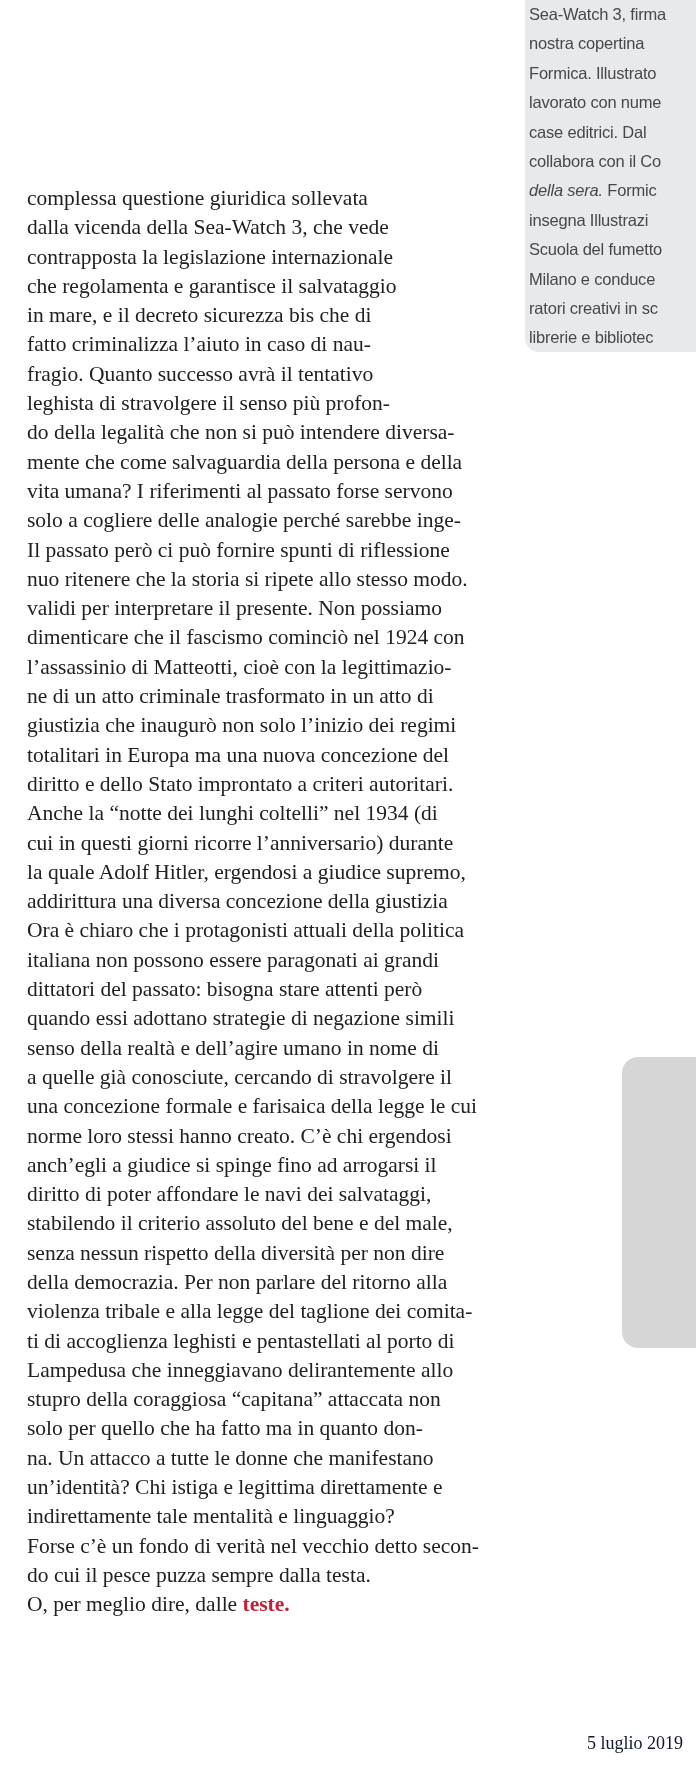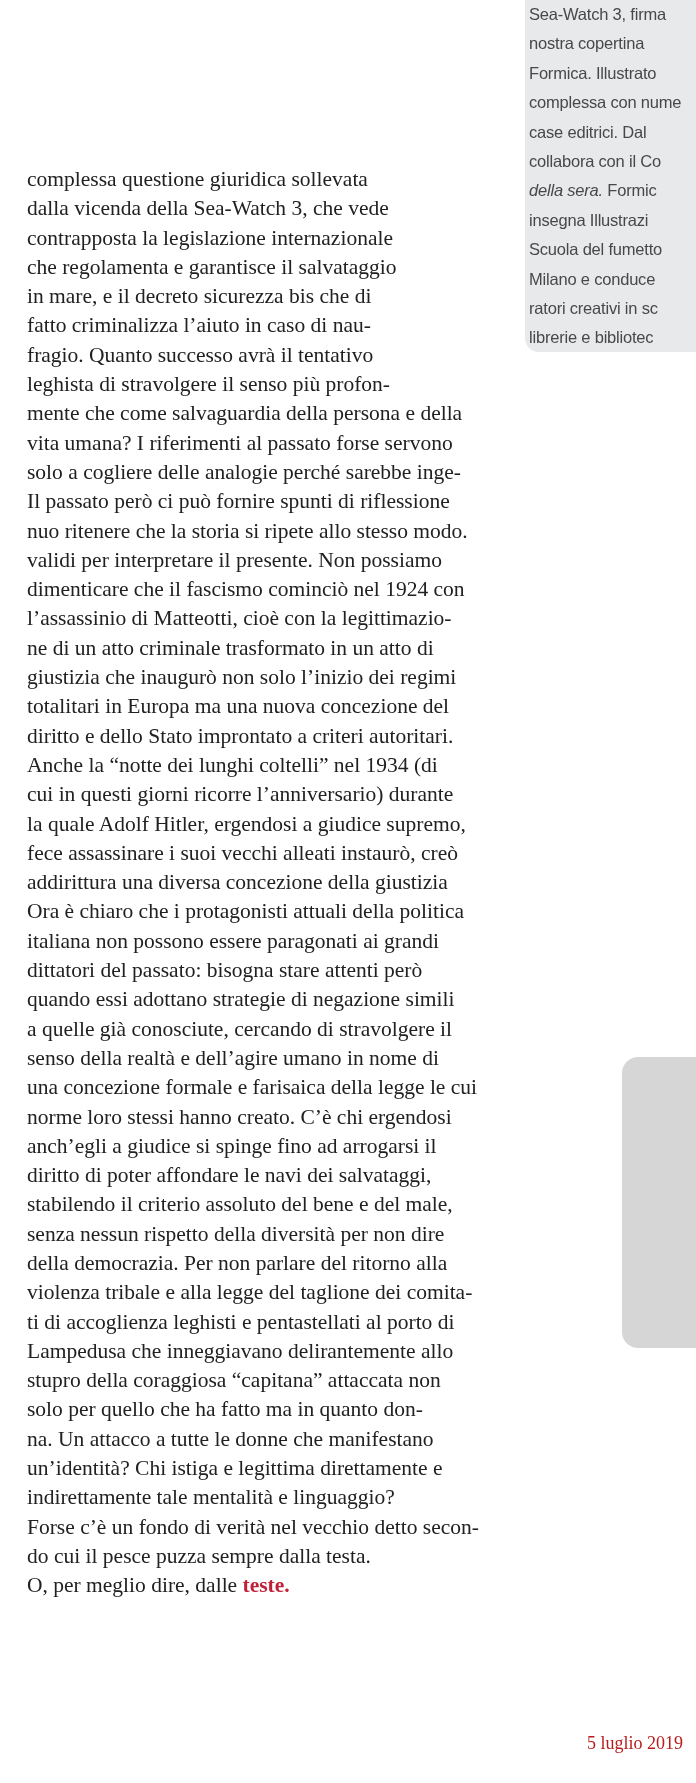--- a/index.html
+++ b/index.html
@@ -32,21 +32,21 @@
     letter-spacing: -0.2px;
     color: var(--bio-ink, #48484b);
   }
   .bio-line { white-space: nowrap; }
   .bio-line .it { font-style: italic; text-align: center; }
 
   
   .article {
     position: absolute;
     left: 27px;
-    top: 165px;
+    top: 184px;
     width: 665px;
     font-family: "Liberation Serif", serif;
     font-size: 21.5px;
     line-height: 29.3px;
     color: var(--ink, #212121);
   }
   .article-line { white-space: nowrap; }
   .accent {
     color: var(--accent, #c22038);
     font-weight: bold;
@@ -63,36 +63,36 @@
     border-radius: 16px;
   }
 
   
   .page-date {
     position: absolute;
     top: 1733px;
     right: 13px;
     font-family: "Liberation Serif", serif;
     font-size: 18px;
-    color: #b91c1c;
+    color: #0f172a;
     white-space: nowrap;
   }
 </style>
 </head>
 <body>
 
 <div id="page">
 
   <div class="bio-box">
     <div class="bio-text">
 
     <div class="bio-line"><span class="it"></span><span>Sea-Watch 3, firma</span></div>
         <div class="bio-line"><span class="it"></span><span>nostra copertina</span></div>
         <div class="bio-line"><span class="it"></span><span>Formica. Illustrato</span></div>
-        <div class="bio-line"><span class="it"></span><span>complessa con nume</span></div>
+        <div class="bio-line"><span class="it"></span><span>lavorato con nume</span></div>
         <div class="bio-line"><span class="it"></span><span>case editrici. Dal</span></div>
         <div class="bio-line"><span class="it"></span><span>collabora con il Co</span></div>
         <div class="bio-line"><span class="it">della sera.</span><span> Formic</span></div>
         <div class="bio-line"><span class="it"></span><span>insegna Illustrazi</span></div>
         <div class="bio-line"><span class="it"></span><span>Scuola del fumetto</span></div>
         <div class="bio-line"><span class="it"></span><span>Milano e conduce</span></div>
         <div class="bio-line"><span class="it"></span><span>ratori creativi in sc</span></div>
         <div class="bio-line"><span class="it"></span><span>librerie e bibliotec</span></div>
       </div>
   </div>
@@ -101,43 +101,43 @@
     <div>
 
     <div class="article-line">complessa questione giuridica sollevata</div>
         <div class="article-line">dalla vicenda della Sea-Watch 3, che vede</div>
         <div class="article-line">contrapposta la legislazione internazionale</div>
         <div class="article-line">che regolamenta e garantisce il salvataggio</div>
         <div class="article-line">in mare, e il decreto sicurezza bis che di</div>
         <div class="article-line">fatto criminalizza l’aiuto in caso di nau-</div>
         <div class="article-line">fragio. Quanto successo avrà il tentativo</div>
         <div class="article-line">leghista di stravolgere il senso più profon-</div>
+        <div class="article-line">do della legalità che non si può intendere diversa-</div>
         <div class="article-line">mente che come salvaguardia della persona e della</div>
         <div class="article-line">vita umana? I riferimenti al passato forse servono</div>
         <div class="article-line">solo a cogliere delle analogie perché sarebbe inge-</div>
         <div class="article-line">Il passato però ci può fornire spunti di riflessione</div>
         <div class="article-line">nuo ritenere che la storia si ripete allo stesso modo.</div>
         <div class="article-line">validi per interpretare il presente. Non possiamo</div>
         <div class="article-line">dimenticare che il fascismo cominciò nel 1924 con</div>
         <div class="article-line">l’assassinio di Matteotti, cioè con la legittimazio-</div>
         <div class="article-line">ne di un atto criminale trasformato in un atto di</div>
         <div class="article-line">giustizia che inaugurò non solo l’inizio dei regimi</div>
         <div class="article-line">totalitari in Europa ma una nuova concezione del</div>
         <div class="article-line">diritto e dello Stato improntato a criteri autoritari.</div>
         <div class="article-line">Anche la “notte dei lunghi coltelli” nel 1934 (di</div>
         <div class="article-line">cui in questi giorni ricorre l’anniversario) durante</div>
         <div class="article-line">la quale Adolf Hitler, ergendosi a giudice supremo,</div>
-        <div class="article-line">fece assassinare i suoi vecchi alleati instaurò, creò</div>
         <div class="article-line">addirittura una diversa concezione della giustizia</div>
         <div class="article-line">Ora è chiaro che i protagonisti attuali della politica</div>
         <div class="article-line">italiana non possono essere paragonati ai grandi</div>
         <div class="article-line">dittatori del passato: bisogna stare attenti però</div>
         <div class="article-line">quando essi adottano strategie di negazione simili</div>
+        <div class="article-line">senso della realtà e dell’agire umano in nome di</div>
         <div class="article-line">a quelle già conosciute, cercando di stravolgere il</div>
-        <div class="article-line">senso della realtà e dell’agire umano in nome di</div>
         <div class="article-line">una concezione formale e farisaica della legge le cui</div>
         <div class="article-line">norme loro stessi hanno creato. C’è chi ergendosi</div>
         <div class="article-line">anch’egli a giudice si spinge fino ad arrogarsi il</div>
         <div class="article-line">diritto di poter affondare le navi dei salvataggi,</div>
         <div class="article-line">stabilendo il criterio assoluto del bene e del male,</div>
         <div class="article-line">senza nessun rispetto della diversità per non dire</div>
         <div class="article-line">della democrazia. Per non parlare del ritorno alla</div>
         <div class="article-line">violenza tribale e alla legge del taglione dei comita-</div>
         <div class="article-line">ti di accoglienza leghisti e pentastellati al porto di</div>
         <div class="article-line">Lampedusa che inneggiavano delirantemente allo</div>

